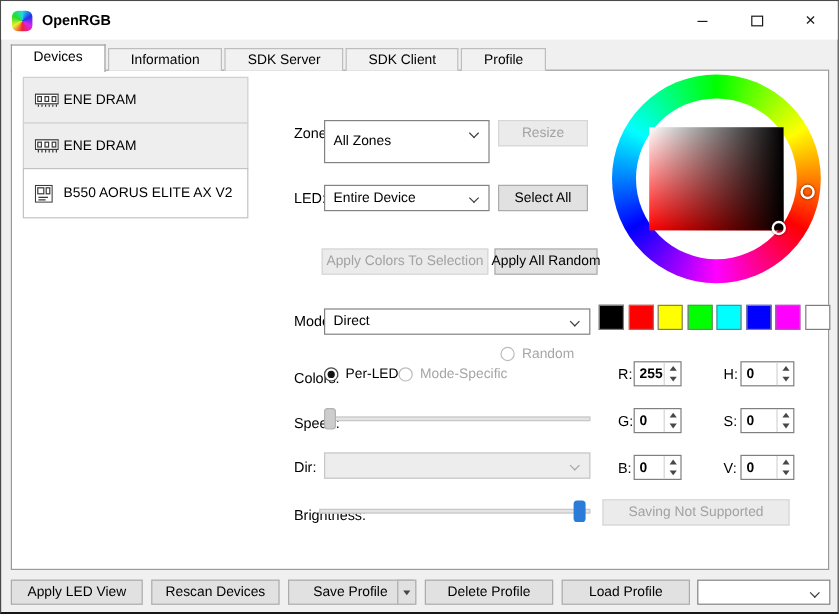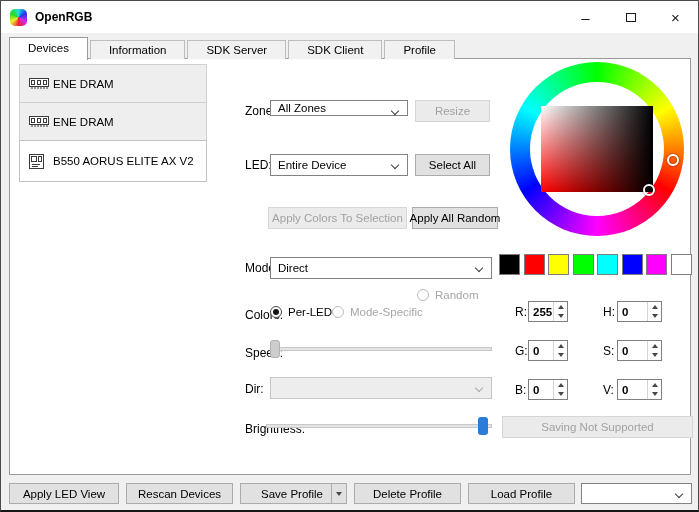--- a/index.html
+++ b/index.html
@@ -132,21 +132,21 @@
           <rect x="2.5" y="2.5" width="5" height="5" fill="none" stroke="#3a3a3a"></rect>
           <rect x="9.5" y="2.5" width="3" height="5" fill="none" stroke="#3a3a3a"></rect>
           <path d="M3 10.5h8M3 12.5h6" stroke="#3a3a3a"></path>
         </svg>
       </span>
       <span>B550 AORUS ELITE AX V2</span>
     </div>
   </div>
 
   <div class="lbl" style="left:235px;top:45px">Zone:</div>
-  <div class="combo" style="left:260px;top:41px;width:138px;height:16px">
+  <div class="combo" style="left:260px;top:41px;width:138px;height:36px">
     <span>All Zones</span>
     <span class="chev"></span>
   </div>
   <div class="btn disabled" style="left:405px;top:41px;width:75px;height:22px">Resize</div>
 
   <div class="lbl" style="left:235px;top:99px">LED:</div>
   <div class="combo" style="left:260px;top:95px;width:138px;height:22px">
     <span>Entire Device</span>
     <span class="chev"></span>
   </div>
@@ -277,21 +277,21 @@
           <i class="tri-down"></i>
         </div>
     </div>
   </div>
 
   <div class="lbl" style="left:235px;top:363px">Brightness:</div>
   <div class="slider" style="left:256px;top:357px;width:226px">
     <div class="groove"></div>
     <div class="handle" style="left: 212px; background: rgb(42, 124, 216);"></div>
   </div>
-  <div class="btn disabled" style="left:492px;top:357px;width:191px;height:22px">Saving Not Supported</div>
+  <div class="btn disabled" style="left:492px;top:357px;width:156px;height:22px">Saving Not Supported</div>
 
 </div>
 
 <div class="btn fbtn" style="left:8px;width:110px">Apply LED View</div>
 <div class="btn fbtn" style="left:125px;width:107px">Rescan Devices</div>
 <div class="btn fbtn" style="left:239px;width:104px">Save Profile</div>
 <div class="btn fbtn" style="left:330px;width:16px">
     <i class="tri-down"></i>
   </div>
 <div class="btn fbtn" style="left:353px;width:107px">Delete Profile</div>

